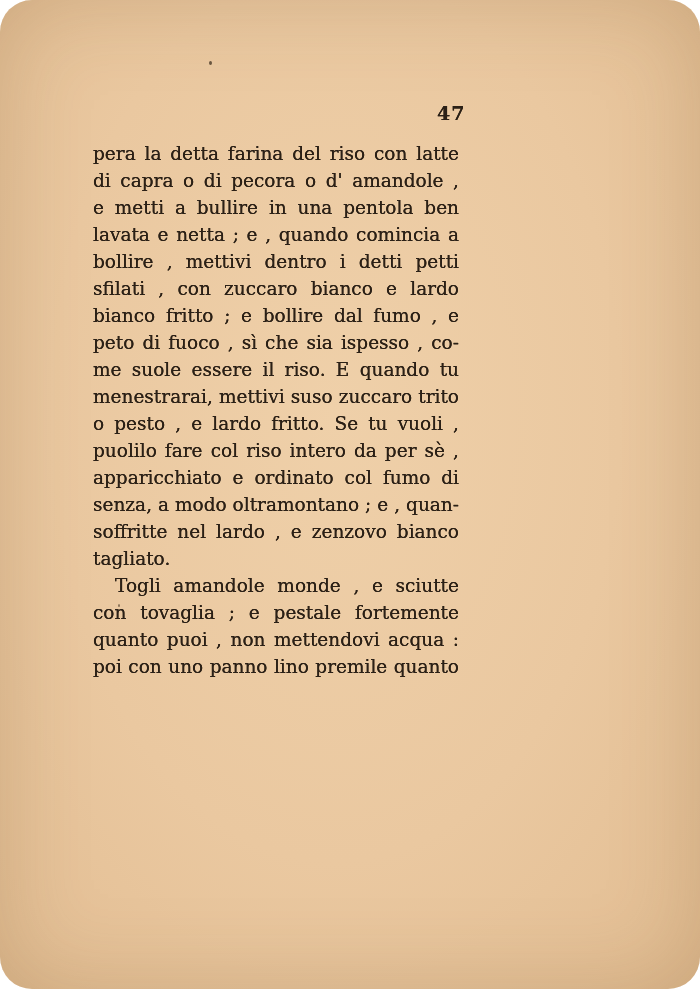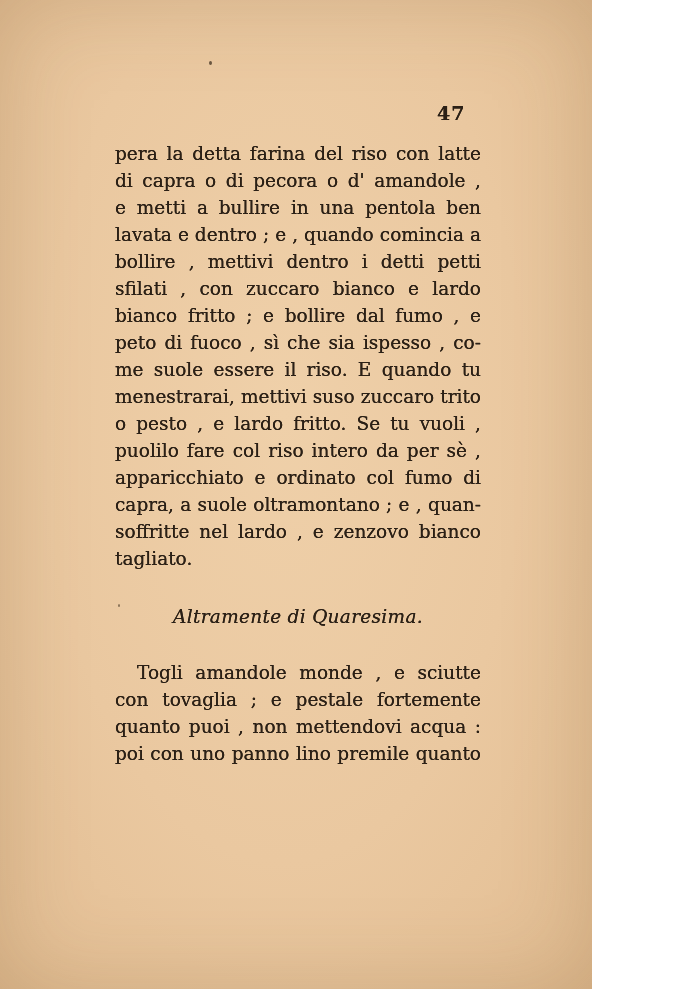--- a/index.html
+++ b/index.html
@@ -6,39 +6,40 @@
     margin: 0;
     padding: 0;
   }
   body {
     width: 700px;
     height: 989px;
     overflow: hidden;
   }
   .page {
     position: relative;
-    width: 592px;
+    width: 700px;
     height: 989px;
     background: radial-gradient(ellipse at 48% 42%, #efd0a9 0%, #eac8a0 55%, #e2bd92 100%);
     box-shadow: inset 0 0 90px rgba(120, 80, 40, 0.22);
     font-family: "DejaVu Serif", "Liberation Serif", serif;
     color: #2b2016;
+    border-radius: 32px;
   }
   .page-number {
     position: absolute;
     top: 102px;
     left: 437px;
     font-size: 19px;
     font-weight: bold;
     letter-spacing: 1px;
     text-shadow: 0 0 0.6px #2b2016;
   }
   .text-block {
     position: absolute;
-    left: 115px;
+    left: 93px;
     top: 140px;
     width: 366px;
     font-size: 18.5px;
     line-height: 27px;
     text-shadow: 0 0 0.6px #2b2016;
   }
   .paragraph .line {
     text-align: justify;
     text-align-last: justify;
     white-space: normal;
@@ -74,36 +75,35 @@
   <div class="speck speck-2"></div>
 
   <div class="page-number">47</div>
 
   <div class="text-block">
 
     <div class="paragraph no-justify-last">
         <div class="line">pera la detta farina del riso con latte</div>
         <div class="line">di capra o di pecora o d' amandole ,</div>
         <div class="line">e metti a bullire in una pentola ben</div>
-        <div class="line">lavata e dentro ; e , quando comincia a</div>
+        <div class="line">lavata e netta ; e , quando comincia a</div>
         <div class="line">bollire , mettivi dentro i detti petti</div>
         <div class="line">sfilati , con zuccaro bianco e lardo</div>
         <div class="line">bianco fritto ; e bollire dal fumo , e</div>
         <div class="line">peto di fuoco , sì che sia ispesso , co-</div>
         <div class="line">me suole essere il riso. E quando tu</div>
         <div class="line">menestrarai, mettivi suso zuccaro trito</div>
         <div class="line">o pesto , e lardo fritto. Se tu vuoli ,</div>
         <div class="line">puolilo fare col riso intero da per sè ,</div>
         <div class="line">apparicchiato e ordinato col fumo di</div>
-        <div class="line">capra, a suole oltramontano ; e , quan-</div>
+        <div class="line">senza, a modo oltramontano ; e , quan-</div>
         <div class="line">soffritte nel lardo , e zenzovo bianco</div>
         <div class="line">tagliato.</div>
       </div>
 
-    <div class="heading">Altramente di Quaresima.</div>
 
     <div class="paragraph indent-first">
         <div class="line">Togli amandole monde , e sciutte</div>
         <div class="line">con tovaglia ; e pestale fortemente</div>
         <div class="line">quanto puoi , non mettendovi acqua :</div>
         <div class="line">poi con uno panno lino premile quanto</div>
       </div>
 
   </div>
 </div>

